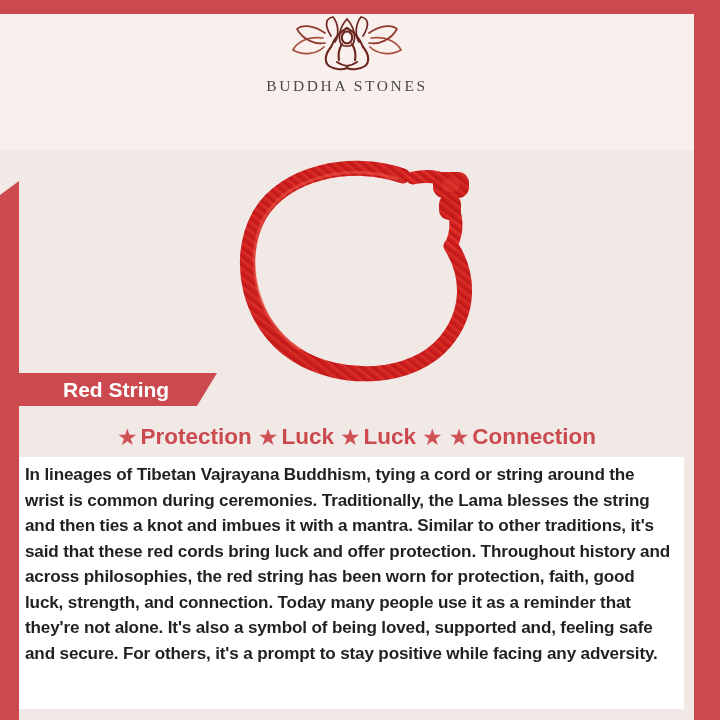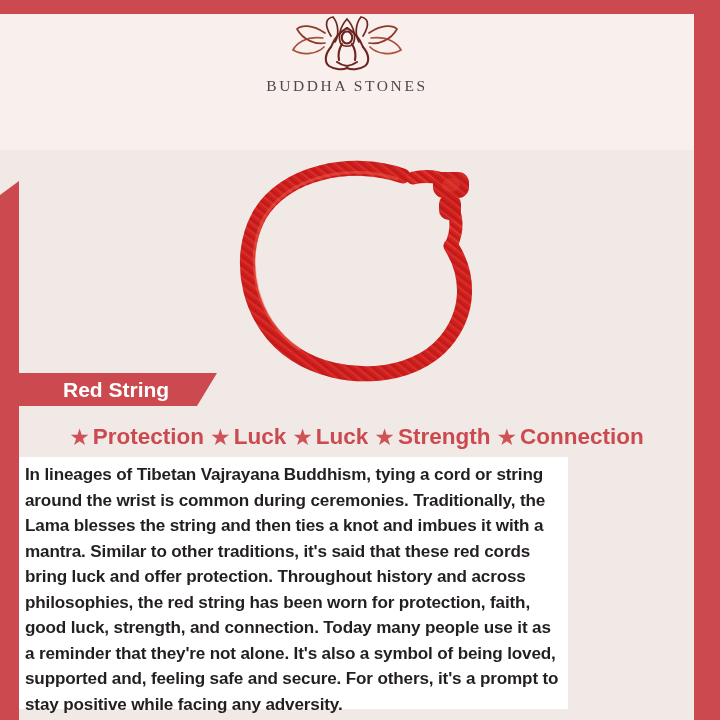--- a/index.html
+++ b/index.html
@@ -150,21 +150,21 @@
     font-weight: bold;
     color: #cb4a4f;
     white-space: nowrap;
     text-align: right;
   }
 
   
   .body-block {
     position: absolute;
     left: 19px; top: 457px;
-    width: 549px; height: 252px;
+    width: 665px; height: 252px;
     background: #ffffff;
     padding: 5px 8px 0 6px;
     box-sizing: border-box;
   }
   .body-text {
     font-size: 17.1px;
     font-weight: bold;
     line-height: 25.5px;
     color: #231f20;
     letter-spacing: -0.15px;
@@ -277,21 +277,20 @@
     <span class="benefit">
       <span class="star">★</span>
       <span class="label">Luck</span>
     </span>
     <span class="benefit">
       <span class="star">★</span>
       <span class="label">Luck</span>
     </span>
     <span class="benefit">
       <span class="star">★</span>
-      <span class="label">Strength</span>
     </span>
     <span class="benefit">
       <span class="star">★</span>
       <span class="label">Connection</span>
     </span>
   </div>
 
   <div class="body-block">
     <p class="body-text">In lineages of Tibetan Vajrayana Buddhism, tying a cord or string around the wrist is common during ceremonies. Traditionally, the Lama blesses the string and then ties a knot and imbues it with a mantra. Similar to other traditions, it's said that these red cords bring luck and offer protection. Throughout history and across philosophies, the red string has been worn for protection, faith, good luck, strength, and connection. Today many people use it as a reminder that they're not alone. It's also a symbol of being loved, supported and, feeling safe and secure. For others, it's a prompt to stay positive while facing any adversity.</p>
   </div>

